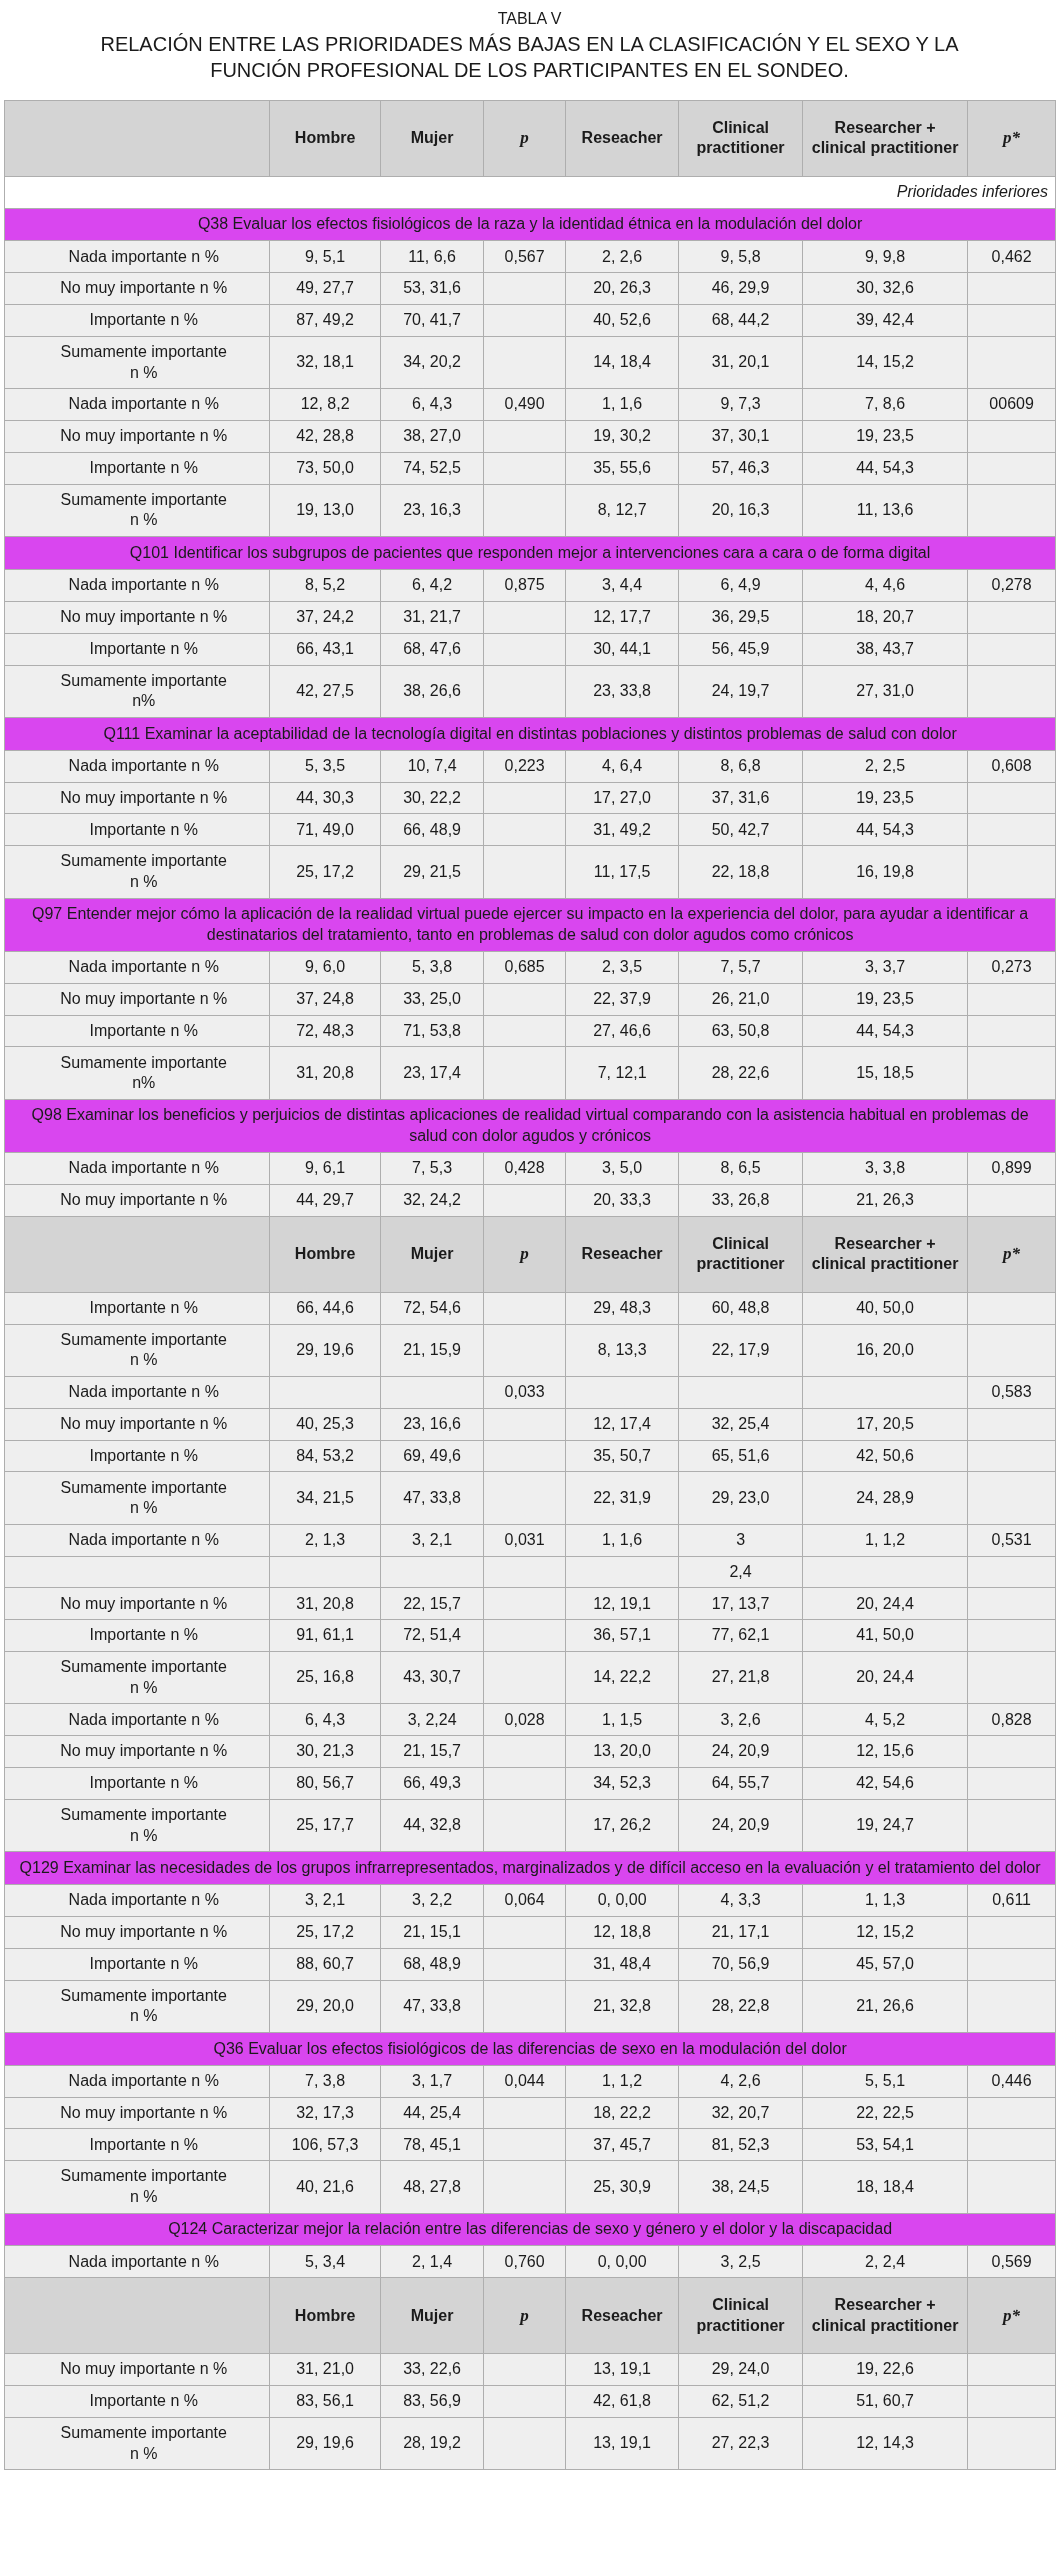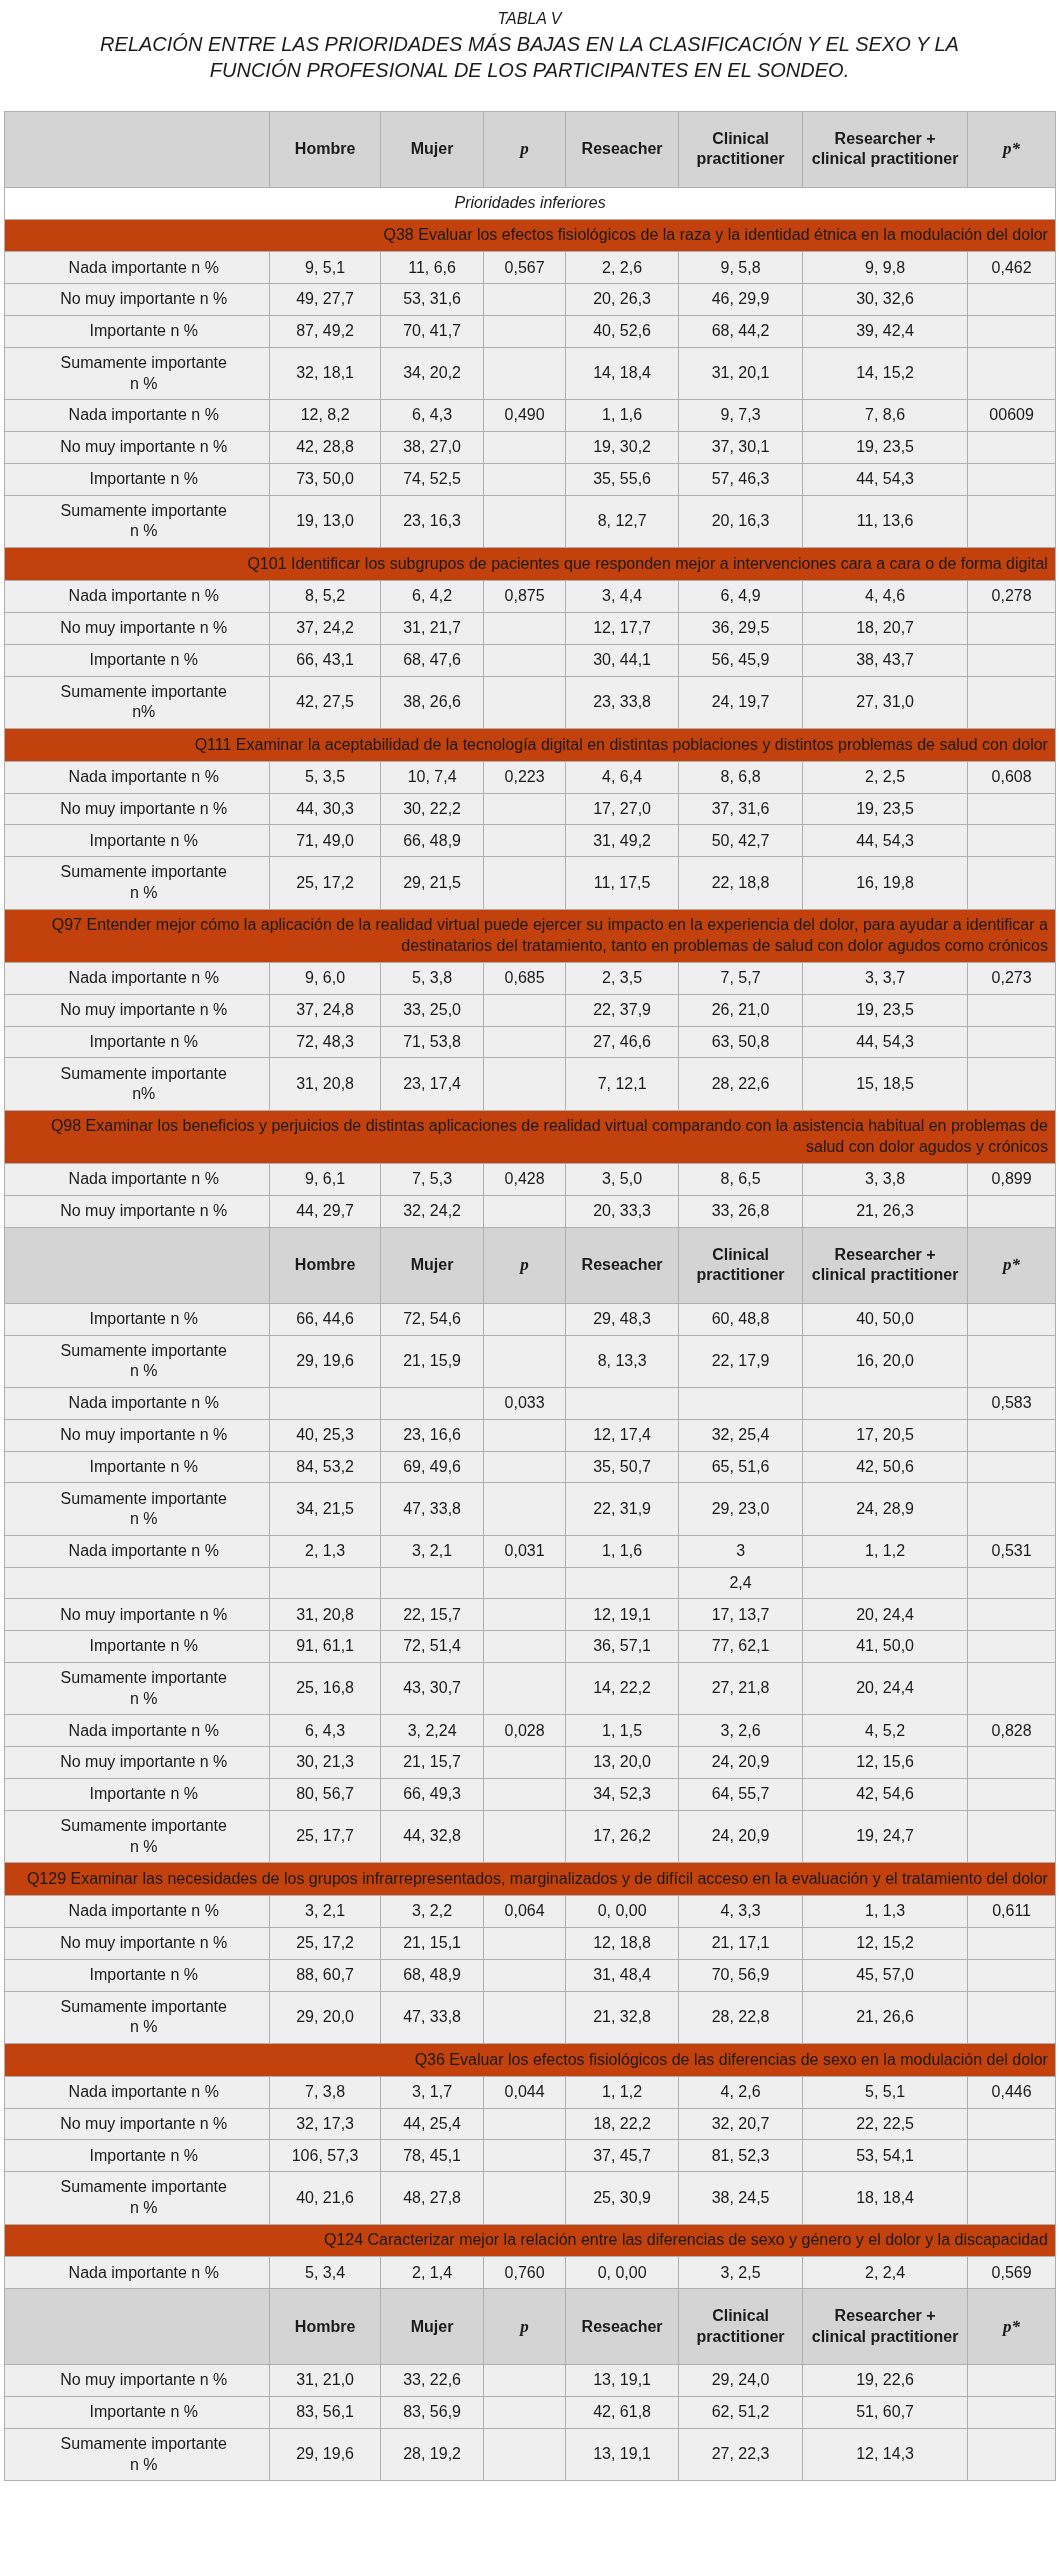--- a/index.html
+++ b/index.html
@@ -4,21 +4,21 @@
 <style>
   html, body { margin: 0; padding: 0; background: #ffffff; }
   body {
     width: 1059px;
     font-family: "Liberation Sans", "DejaVu Sans", sans-serif;
     color: #1b1b1b;
     -webkit-text-size-adjust: none;
   }
   .page { box-sizing: border-box; width: 1059px; padding: 8.2px 4.1px 20.6px 4.1px; }
 
-  .title-block { text-align: center; margin: 1px auto 27px auto; font-style: italic; }
+  .title-block { text-align: center; margin: 1px auto 16px auto; }
   .title-label { font-size: 16px; line-height: 1.3; }
   .title-text  { font-size: 20px; line-height: 1.32; max-width: 938px; margin: 1px auto 0 auto; }
 
   table.tabla {
     border-collapse: collapse;
     table-layout: fixed;
     width: 1051px;
     border: 1.5px solid #9a9a9a;
   }
   .tabla td, .tabla th {
@@ -34,22 +34,22 @@
     font-weight: bold;
     text-align: center;
     padding: 8.2px 4.1px;
     height: 76px;
   }
   th.head.p-col {
     font-family: "Liberation Serif", serif;
     font-style: italic;
     font-size: 17px;
   }
-  td.section  { background: #ffffff; font-style: italic; padding: 5.2px 7.2px; text-align: center; }
-  td.question { background: #c2410c; padding: 5.7px 7.2px; text-align: right; }
+  td.section  { background: #ffffff; font-style: italic; padding: 5.2px 7.2px; text-align: right; }
+  td.question { background: #d946ef; padding: 5.7px 7.2px; text-align: center; }
   td.label {
     background: #efefef;
     text-align: center;
     padding: 5.2px 5.2px 5.2px 18.5px;
     white-space: pre-line;
   }
   td.num { background: #efefef; text-align: center; padding: 5.2px 3.1px; }
 </style>
 </head>
 <body>

